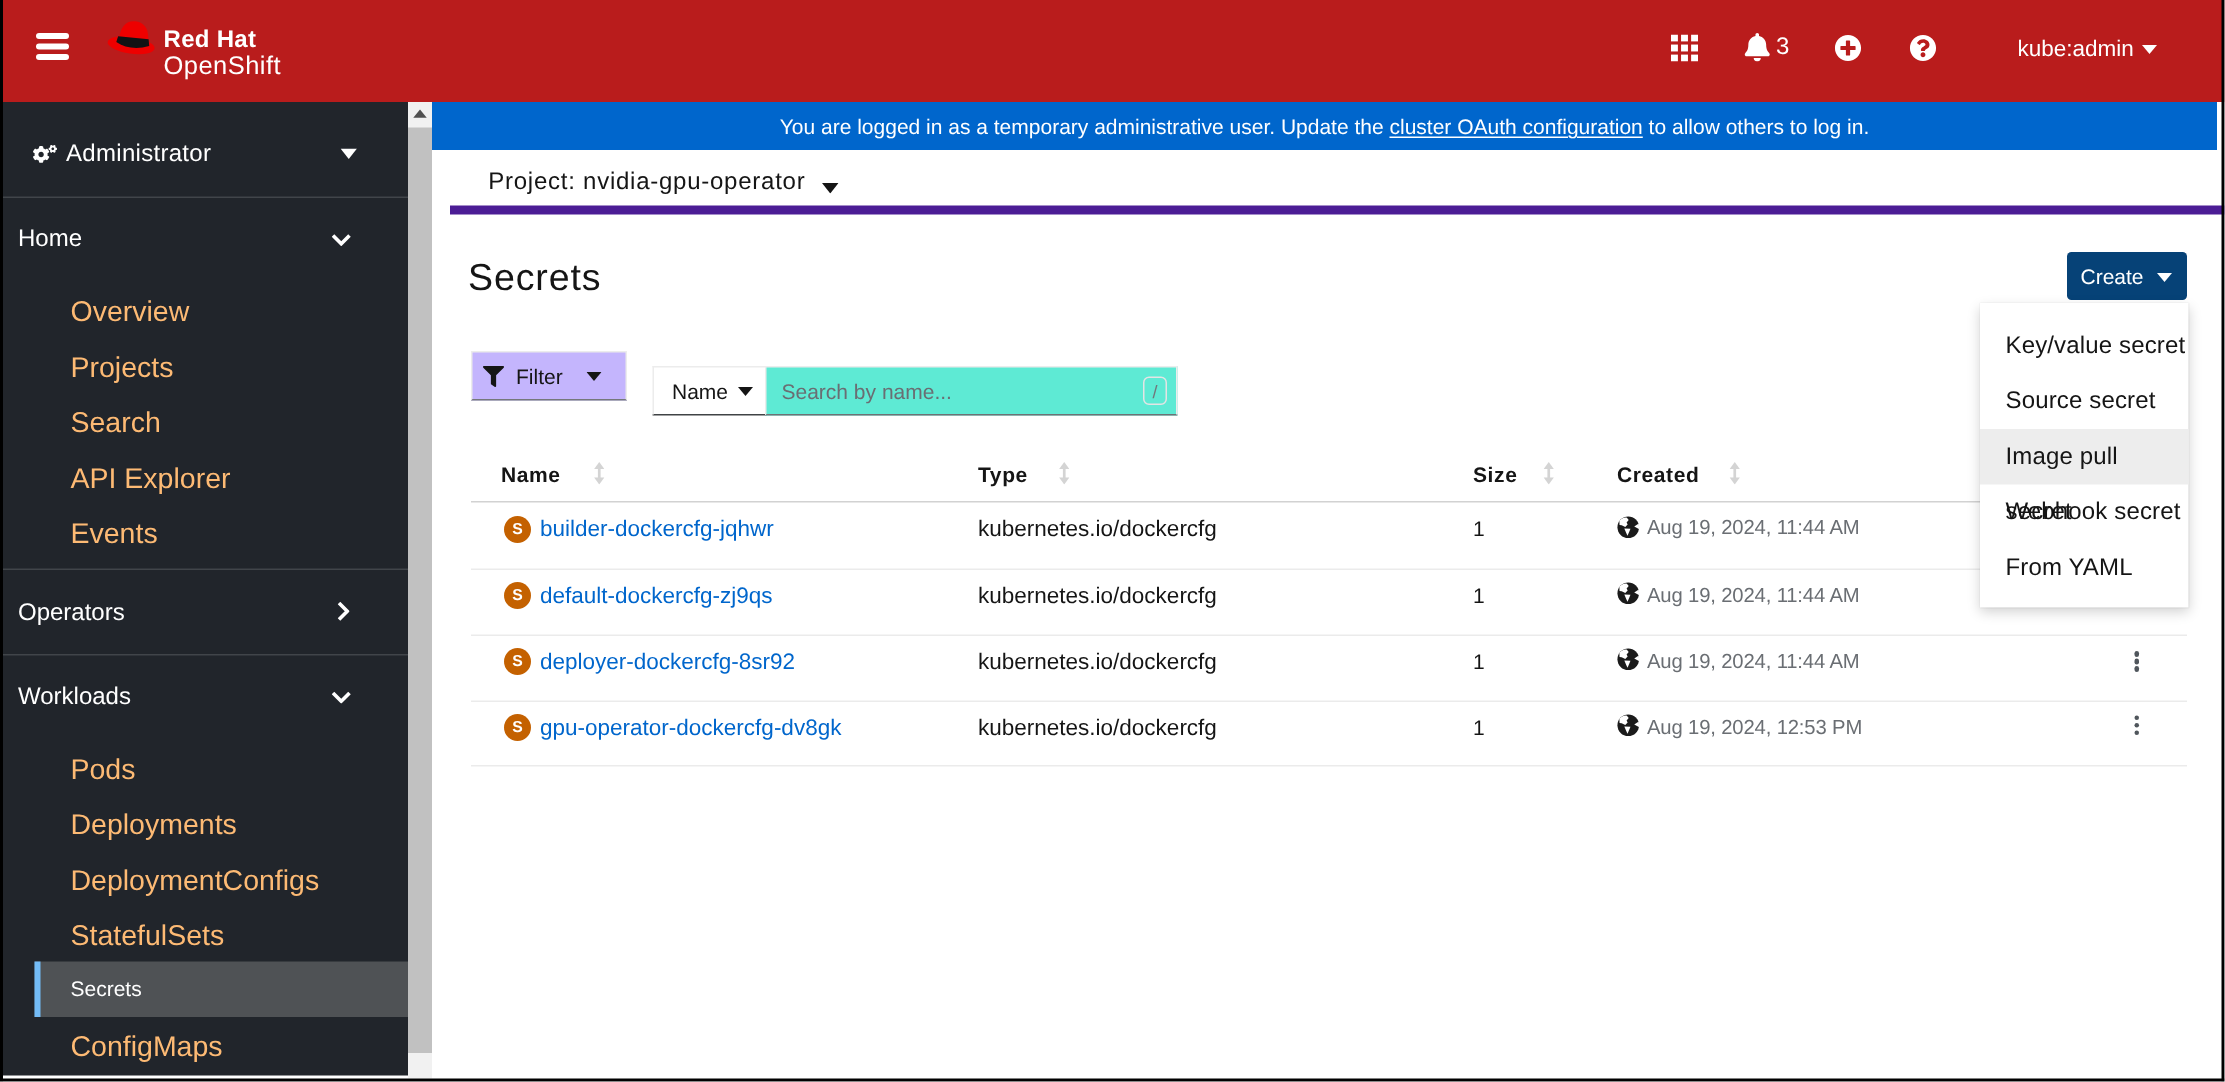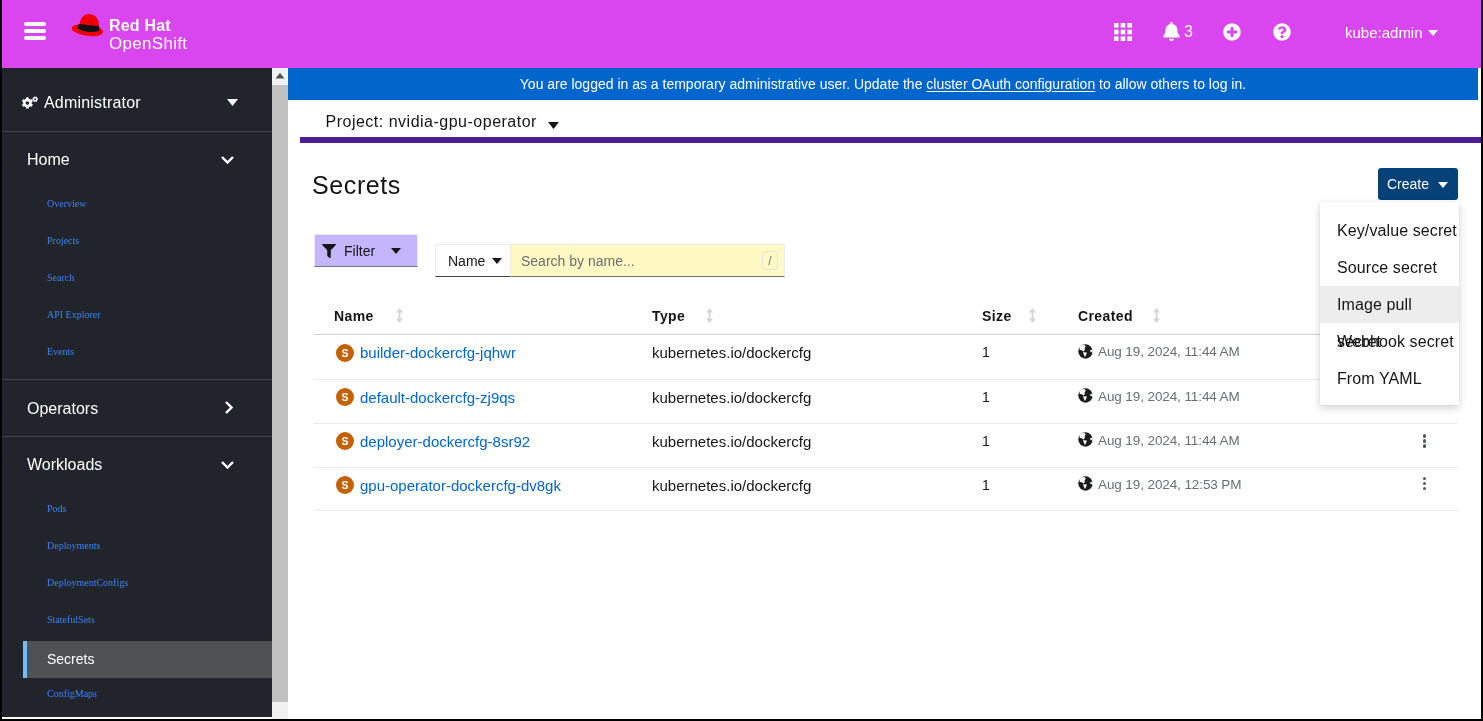--- a/index.html
+++ b/index.html
@@ -1,36 +1,36 @@
 <!DOCTYPE html>
 <html><head>
 <meta charset="utf-8">
 <style>
 * { margin:0; padding:0; box-sizing:border-box; }
 html,body { width:1483px; height:721px; overflow:hidden; }
 body { font-family:"Liberation Sans", sans-serif; background:#000; position:relative; }
 #frame { position:absolute; left:0; top:0; width:1483px; height:721px; background:#fff; overflow:hidden; }
 
 
-#masthead { position:absolute; left:0; top:0; width:1483px; height:68px; background:#d946ef; }
+#masthead { position:absolute; left:0; top:0; width:1483px; height:68px; background:#b91c1c; }
 #burger { position:absolute; left:24px; top:22px; width:22px; height:18px; }
 #burger span { position:absolute; left:0; width:22px; height:4px; border-radius:2px; background:#fff; }
 #burger span:nth-child(1){top:0;} #burger span:nth-child(2){top:7px;} #burger span:nth-child(3){top:14px;}
 #logo { position:absolute; left:71px; top:12px; }
 #logo svg { display:block; }
 .mt-ic { position:absolute; top:24px; color:#fff; }
 #bell-count { position:absolute; left:1184px; top:23px; color:#fff; font-size:16px; }
 #kubeadmin { position:absolute; left:1345px; top:24px; color:#fff; font-size:15px; }
 
 
 #sidebar { position:absolute; left:0; top:68px; width:272px; height:649px; background:#21252b; color:#fff; }
 #persp { position:absolute; left:0; top:0; width:272px; height:64px; border-bottom:1px solid #41454a; }
 #persp .txt { position:absolute; left:44px; top:26px; font-size:16px; letter-spacing:0.2px; color:#fff; }
-.navsec-h { position:absolute; left:27px; font-size:16px; color:#fff; }
-.navsub { position:absolute; left:47px; font-size:10px; color:#3b82f6;font-family:Liberation Serif, serif; }
+.navsec-h { position:absolute; left:12px; font-size:16px; color:#fff; }
+.navsub { position:absolute; left:47px; font-size:19px; color:#fdba74; }
 .sepline { position:absolute; left:0; width:272px; height:1px; background:#41454a; }
 .chev { position:absolute; color:#fff; }
 #current { position:absolute; left:23px; top:573px; width:249px; height:37px; background:#4f5255; border-left:4px solid #73bcf7; }
 #current span { position:absolute; left:20px; top:10px; font-size:14px; color:#fff; }
 
 
 #scrollbar { position:absolute; left:272px; top:68px; width:16px; height:651px; background:#f1f1f1; }
 #sb-up { position:absolute; left:0; top:0; width:16px; height:17px; }
 #sb-thumb { position:absolute; left:0; top:17px; width:16px; height:617px; background:#c1c1c1; }
 
@@ -43,21 +43,21 @@
 #pagetitle { position:absolute; left:24px; top:103px; font-size:25px; letter-spacing:0.6px; color:#151515; }
 #createbtn { position:absolute; left:1090px; top:100px; width:80px; height:32px; background:#064277; border-radius:3px; color:#fff; font-size:14px; }
 #createbtn .t { position:absolute; left:9px; top:8px; }
 #menu { position:absolute; left:1032px; top:134px; width:139px; height:203px; background:#fff; box-shadow:0 3px 8px rgba(3,3,3,0.18), 0 0 1px rgba(3,3,3,0.1); padding-top:10px; z-index:5; }
 .mitem { position:relative; height:37px; font-size:16px; letter-spacing:0.1px; color:#151515; line-height:37px; padding-left:17px; }
 .mitem.hl { background:#ededed; }
 
 
 #filterbtn { position:absolute; left:26px; top:166px; width:104px; height:32.5px; border:1px solid #ececec; border-bottom:1.2px solid #75787b; background:#c4b5fd; }
 #namesel { position:absolute; left:147px; top:176px; width:76px; height:32.5px; border:1px solid #ececec; border-bottom:1.5px solid #404345; background:#fff; }
-#searchbox { position:absolute; left:222px; top:176px; width:275px; height:32.5px; border:1px solid #ececec; border-bottom:1.2px solid #6e7175; background:#fef9c3; }
+#searchbox { position:absolute; left:222px; top:176px; width:275px; height:32.5px; border:1px solid #ececec; border-bottom:1.2px solid #6e7175; background:#5eead4; }
 #searchbox .ph { position:absolute; left:10px; top:8px; font-size:14px; color:#6a6e73; }
 #slash { position:absolute; right:6px; top:6px; width:16px; height:19px; border:1px solid #e4e4e4; border-radius:4px; color:#72767b; font-size:12px; text-align:center; line-height:18px; }
 
 
 #tbl { position:absolute; left:26px; top:232px; width:1144px; }
 .thr { position:absolute; font-size:14px; font-weight:bold; letter-spacing:0.4px; color:#151515; }
 .hline { position:absolute; left:0; width:1144px; height:1px; background:#d2d2d2; }
 .rline { position:absolute; left:0; width:1144px; height:1px; background:#ebebeb; }
 .resicon { position:absolute; width:18px; height:18px; border-radius:50%; background:#c46100; color:#fff; font-size:10.5px; font-weight:bold; text-align:center; line-height:18px; }
 .rlink { position:absolute; font-size:15px; color:#0066cc; }

